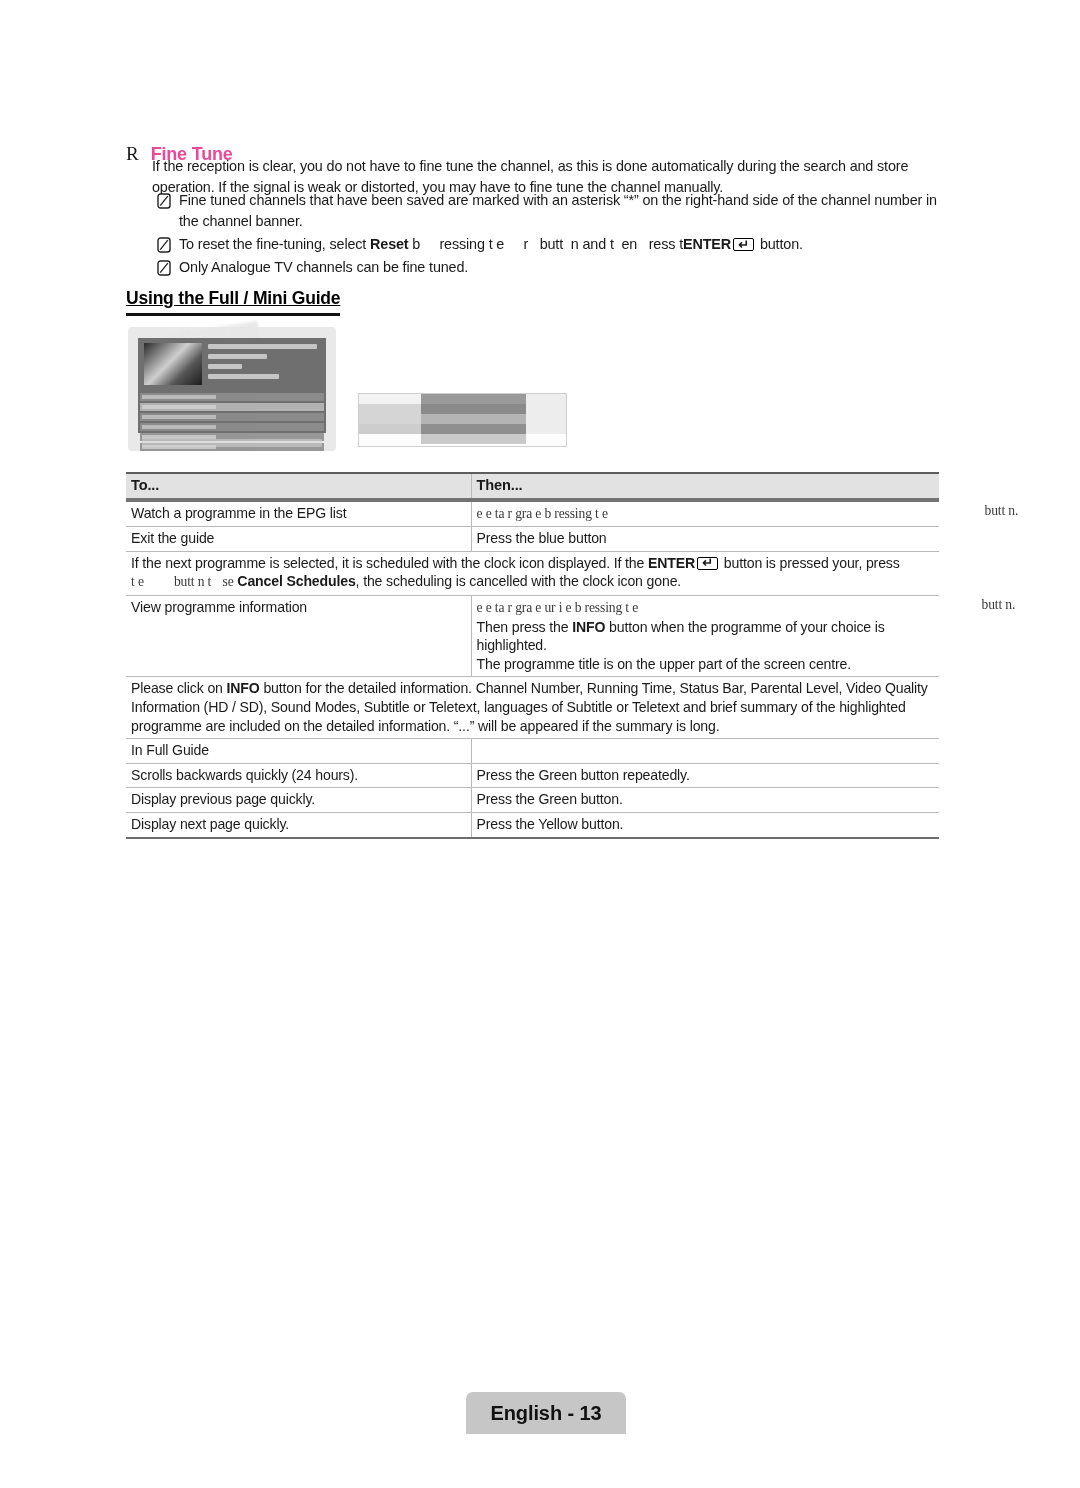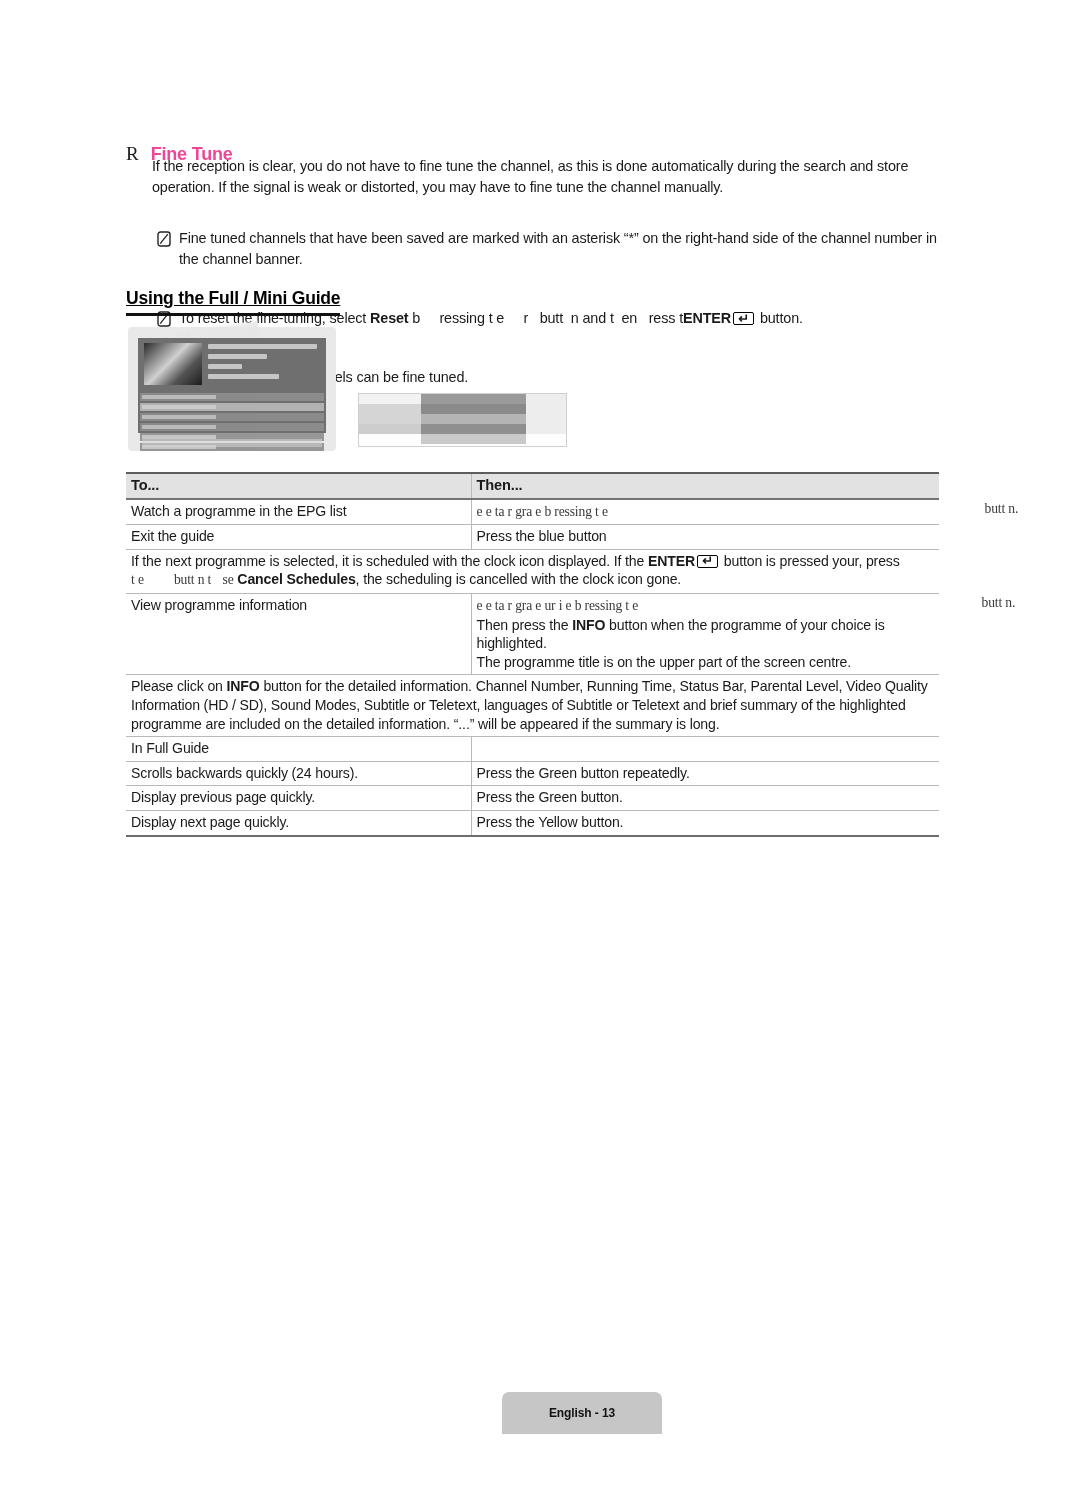--- a/index.html
+++ b/index.html
@@ -33,21 +33,20 @@
     position:absolute; left:152px; top:156px; width:800px;
     font-size:14.4px; line-height:20.5px; color:#1a1a1a;
     letter-spacing:-0.15px;
   }
 
   
   .notes { position:absolute; left:157px; top:190px; width:800px; }
   .note {
     display:flex; align-items:flex-start; gap:8px;
     margin-bottom:2px;
-    margin-top:38px;
   }
   .note-icon {
     flex:0 0 auto; width:14px; height:16px; margin-top:3px;
   }
   .note-text {
     font-size:14.4px; line-height:21px; color:#1a1a1a; letter-spacing:-0.15px;
   }
   .note-text b { font-weight:bold; }
 
   
@@ -136,21 +135,21 @@
     border-top:1px solid #b9b9b9;
     border-bottom:1px solid #b9b9b9;
     padding:2px 5px 3px 5px;
     vertical-align:top;
     line-height:18.6px;
   }
   .tbl tr.hdr td {
     background:#e2e2e2;
     font-weight:bold; font-size:14.6px;
     border-top:2px solid #5d5d5d;
-    border-bottom:2px solid #737373;
+    border-bottom:4px solid #737373;
   }
   .tbl td.c1 { width:345px; border-right:1px solid #b9b9b9; }
   .tbl td.c2 { }
   .tbl td.span { border-right:0; }
   .tbl tr.thick-top td { border-top:1.6px solid #888; }
   .tbl tr.last td { border-bottom:2px solid #6d6d6d; }
   .faded { color:#3a3a3a; font-family:"Liberation Serif", serif; font-size:13.6px; }
   .ovf { position:relative;margin-top:40px; }
   .ovf .spill {
     position:absolute; left:513px; top:0; white-space:nowrap;
@@ -158,23 +157,22 @@
   }
   .tbl b { font-weight:bold; }
 
   
   .footer {
     position:absolute; left:466px; top:1392px;
     width:160px; height:42px;
     background:#c6c6c6;
     border-radius:7px 7px 0 0;
     display:flex; align-items:center; justify-content:center;
-    font-size:12px; font-weight:bold; color:#111;
+    font-size:20px; font-weight:bold; color:#111;
     letter-spacing:-0.1px;
-    margin-left:36px;
   }
 </style>
 </head>
 <body>
 
 <div class="page">
 
   <div class="sec-head">
     <span class="sec-marker">R</span>
     <span class="sec-title">Fine Tune</span>

